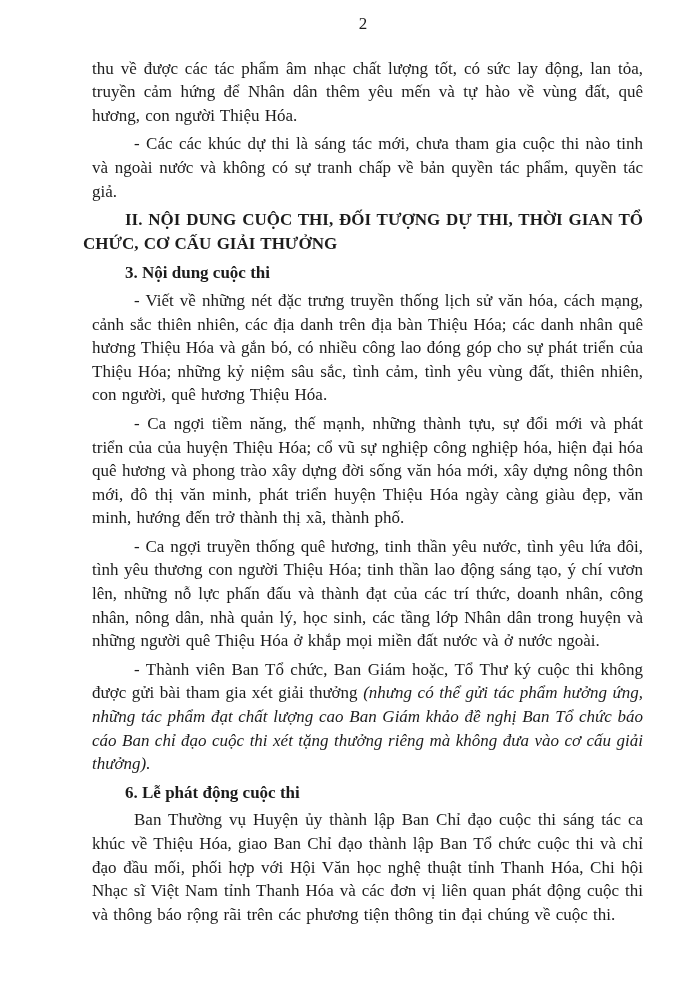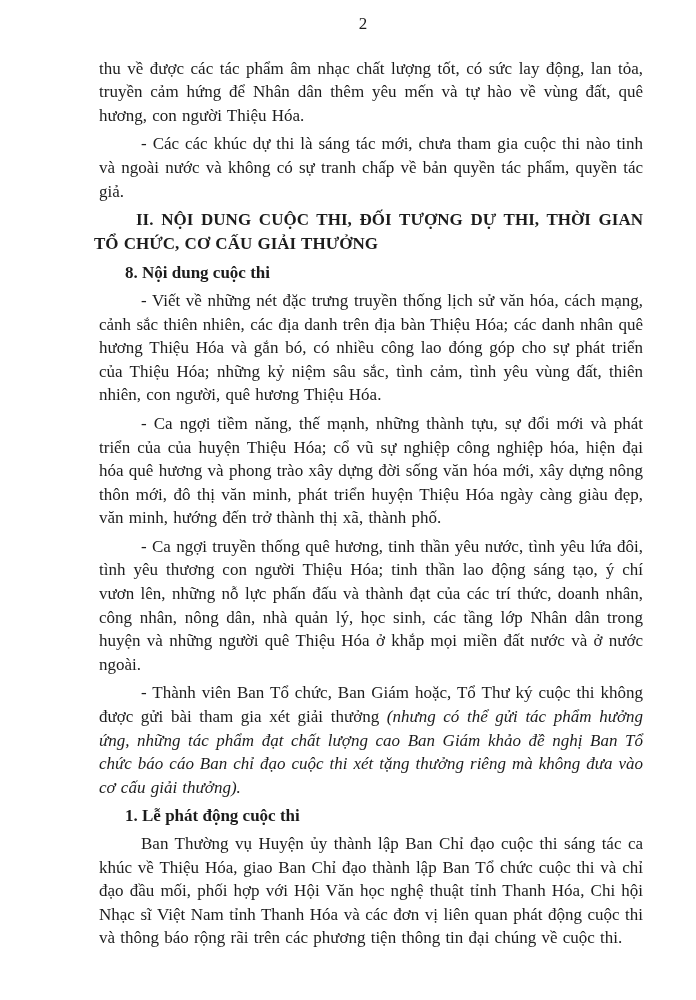--- a/index.html
+++ b/index.html
@@ -19,32 +19,32 @@
     line-height: 23.6px;
     color: #1c1c1c;
     overflow: hidden;
   }
   .page-number {
     text-align: center;
     text-indent: 0;
     margin: 0 0 21px 0;
   }
   .para {
-    margin: 0 0 5px 16px;
+    margin: 0 0 5px 9px;
     text-align: justify;
     text-indent: 42px;
     word-spacing: 1px;
   }
   .para.no-indent {
     text-indent: 0;
   }
   .heading {
     font-weight: bold;
     font-size: 17px;
-    margin: 1px 0 6px 11px;
+    margin: 1px 0 6px 0;
     text-align: justify;
     text-indent: 42px;
     word-spacing: 1px;
   }
   .subheading {
     font-weight: bold;
     font-size: 17px;
     margin: 3px 0 4px 0;
     text-align: left;
     text-indent: 42px;
@@ -59,29 +59,29 @@
 <div class="page">
 
   <div class="page-number">2</div>
 
   <p class="para no-indent">thu về được các tác phẩm âm nhạc chất lượng tốt, có sức lay động, lan tỏa, truyền cảm hứng để Nhân dân thêm yêu mến và tự hào về vùng đất, quê hương, con người Thiệu Hóa.</p>
 
   <p class="para">- Các các khúc dự thi là sáng tác mới, chưa tham gia cuộc thi nào tinh và ngoài nước và không có sự tranh chấp về bản quyền tác phẩm, quyền tác giả.</p>
 
   <h2 class="heading">II. NỘI DUNG CUỘC THI, ĐỐI TƯỢNG DỰ THI, THỜI GIAN TỔ CHỨC, CƠ CẤU GIẢI THƯỞNG</h2>
 
-  <h3 class="subheading">8. Nội dung cuộc thi</h3>
+  <h3 class="subheading">3. Nội dung cuộc thi</h3>
 
   <p class="para">- Viết về những nét đặc trưng truyền thống lịch sử văn hóa, cách mạng, cảnh sắc thiên nhiên, các địa danh trên địa bàn Thiệu Hóa; các danh nhân quê hương Thiệu Hóa và gắn bó, có nhiều công lao đóng góp cho sự phát triển của Thiệu Hóa; những kỷ niệm sâu sắc, tình cảm, tình yêu vùng đất, thiên nhiên, con người, quê hương Thiệu Hóa.</p>
 
   <p class="para">- Ca ngợi tiềm năng, thế mạnh, những thành tựu, sự đổi mới và phát triển của của huyện Thiệu Hóa; cổ vũ sự nghiệp công nghiệp hóa, hiện đại hóa quê hương và phong trào xây dựng đời sống văn hóa mới, xây dựng nông thôn mới, đô thị văn minh, phát triển huyện Thiệu Hóa ngày càng giàu đẹp, văn minh, hướng đến trở thành thị xã, thành phố.</p>
 
   <p class="para">- Ca ngợi truyền thống quê hương, tinh thần yêu nước, tình yêu lứa đôi, tình yêu thương con người Thiệu Hóa; tinh thần lao động sáng tạo, ý chí vươn lên, những nỗ lực phấn đấu và thành đạt của các trí thức, doanh nhân, công nhân, nông dân, nhà quản lý, học sinh, các tầng lớp Nhân dân trong huyện và những người quê Thiệu Hóa ở khắp mọi miền đất nước và ở nước ngoài.</p>
 
 
 
   <p class="para"><span>- Thành viên Ban Tổ chức, Ban Giám hoặc, Tổ Thư ký cuộc thi không được gửi bài tham gia xét giải thưởng </span><span class="italic">(nhưng có thể gửi tác phẩm hưởng ứng, những tác phẩm đạt chất lượng cao Ban Giám khảo đề nghị Ban Tổ chức báo cáo Ban chỉ đạo cuộc thi xét tặng thưởng riêng mà không đưa vào cơ cấu giải thưởng).</span></p>
 
-  <h3 class="subheading">1. Lễ phát động cuộc thi</h3>
+  <h3 class="subheading">6. Lễ phát động cuộc thi</h3>
 
   <p class="para">Ban Thường vụ Huyện ủy thành lập Ban Chỉ đạo cuộc thi sáng tác ca khúc về Thiệu Hóa, giao Ban Chỉ đạo thành lập Ban Tổ chức cuộc thi và chỉ đạo đầu mối, phối hợp với Hội Văn học nghệ thuật tỉnh Thanh Hóa, Chi hội Nhạc sĩ Việt Nam tỉnh Thanh Hóa và các đơn vị liên quan phát động cuộc thi và thông báo rộng rãi trên các phương tiện thông tin đại chúng về cuộc thi.</p>
 
 </div>
 
 </body></html>

